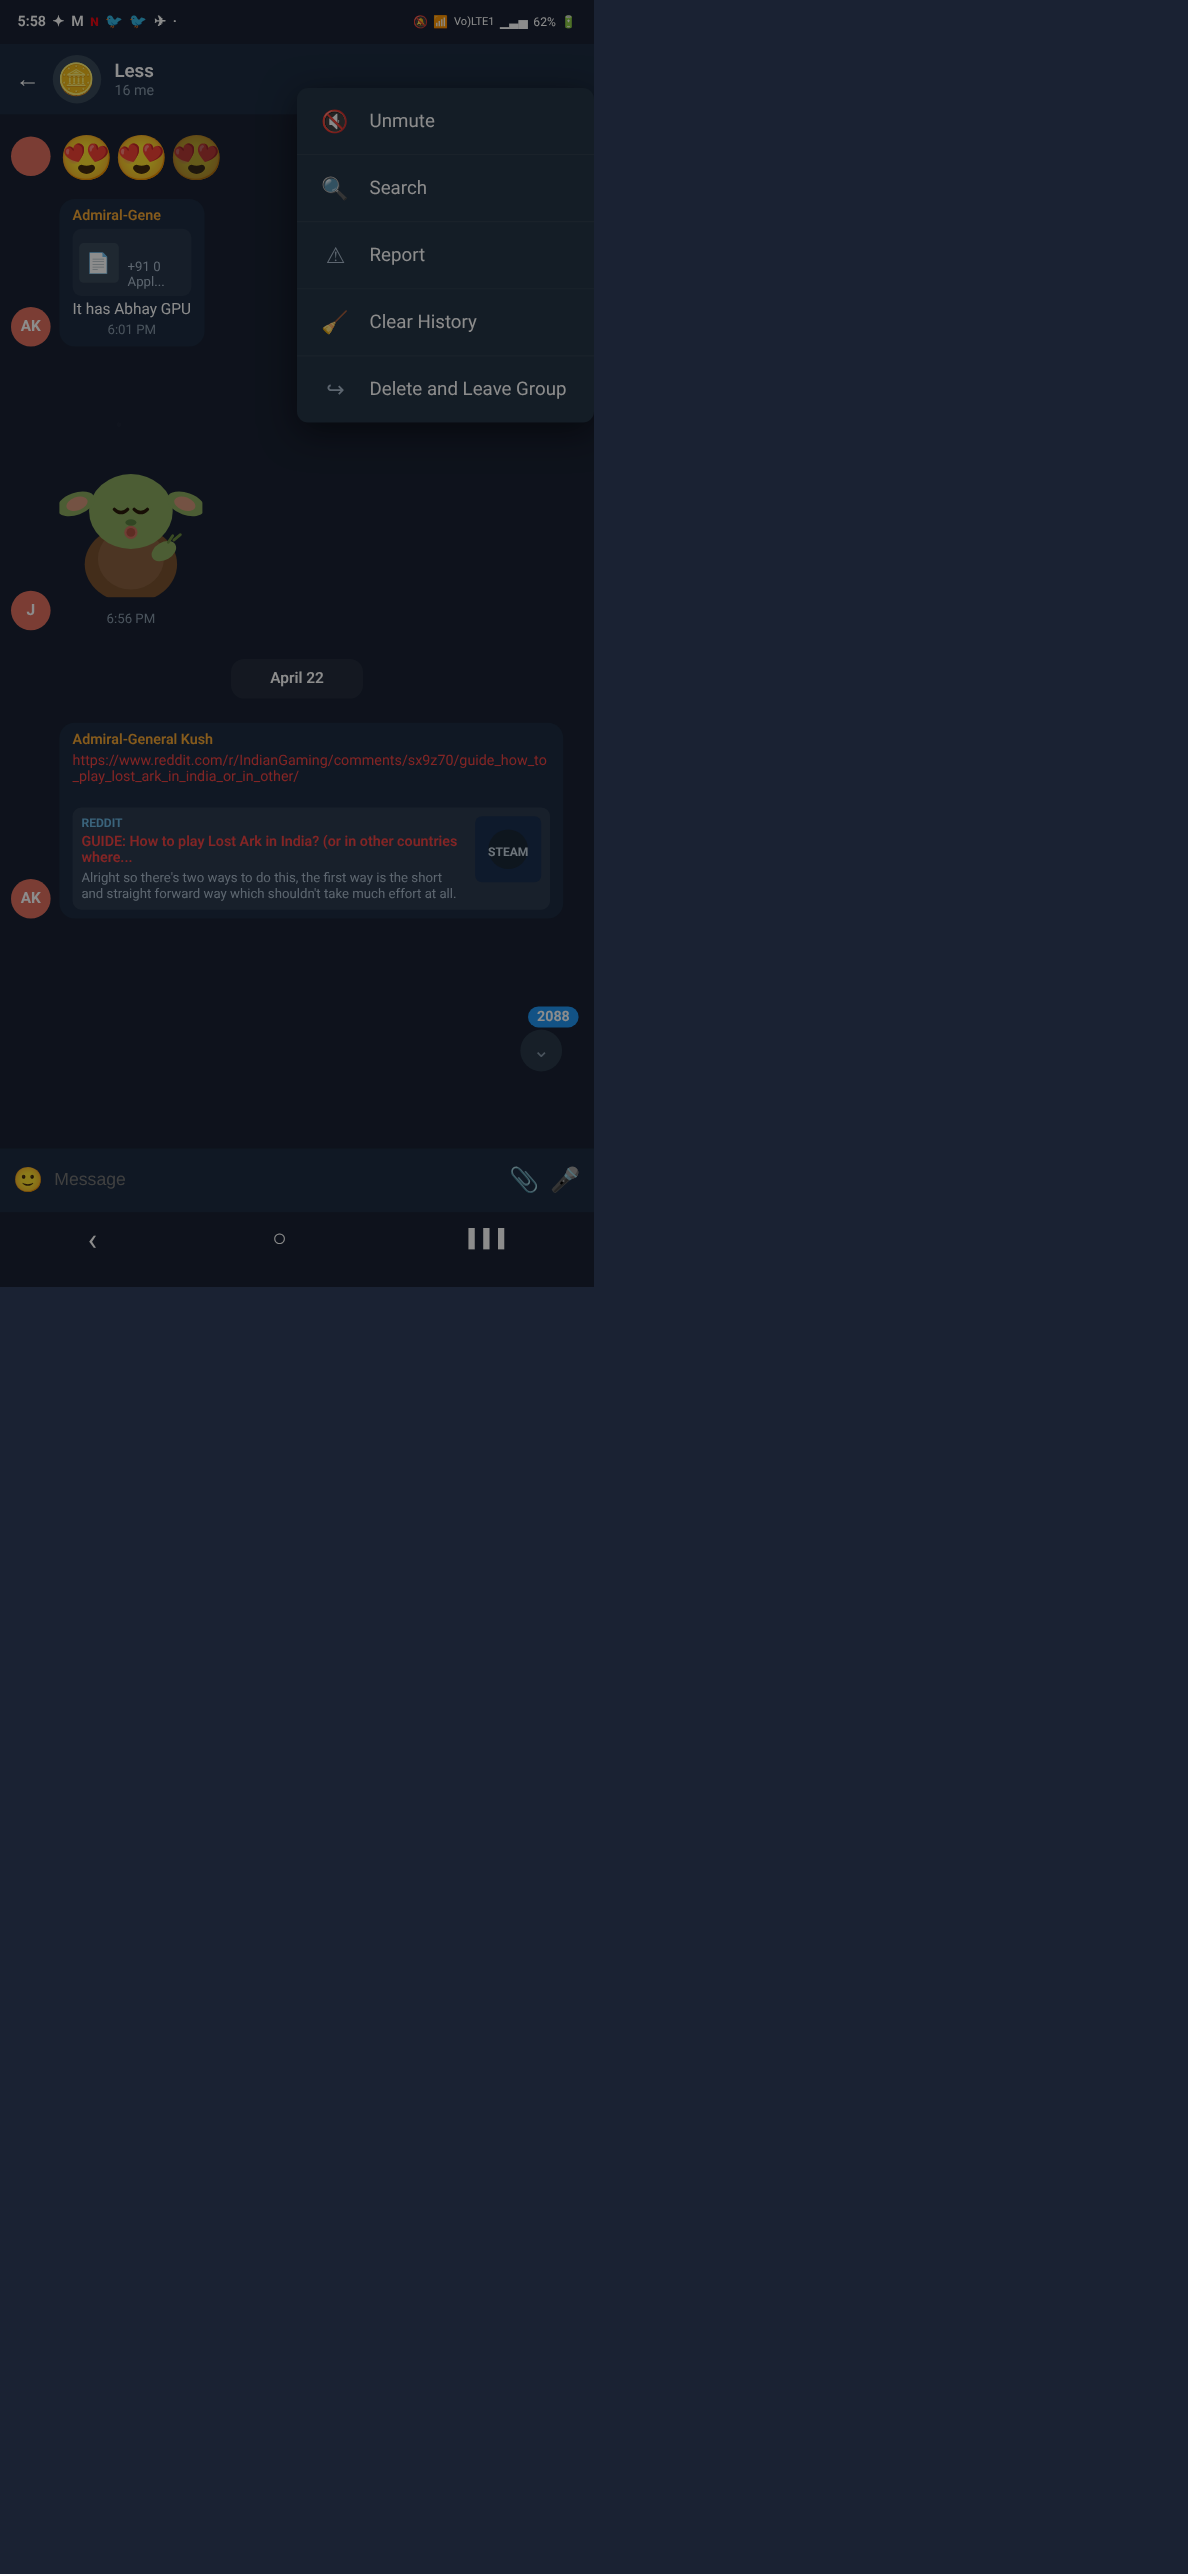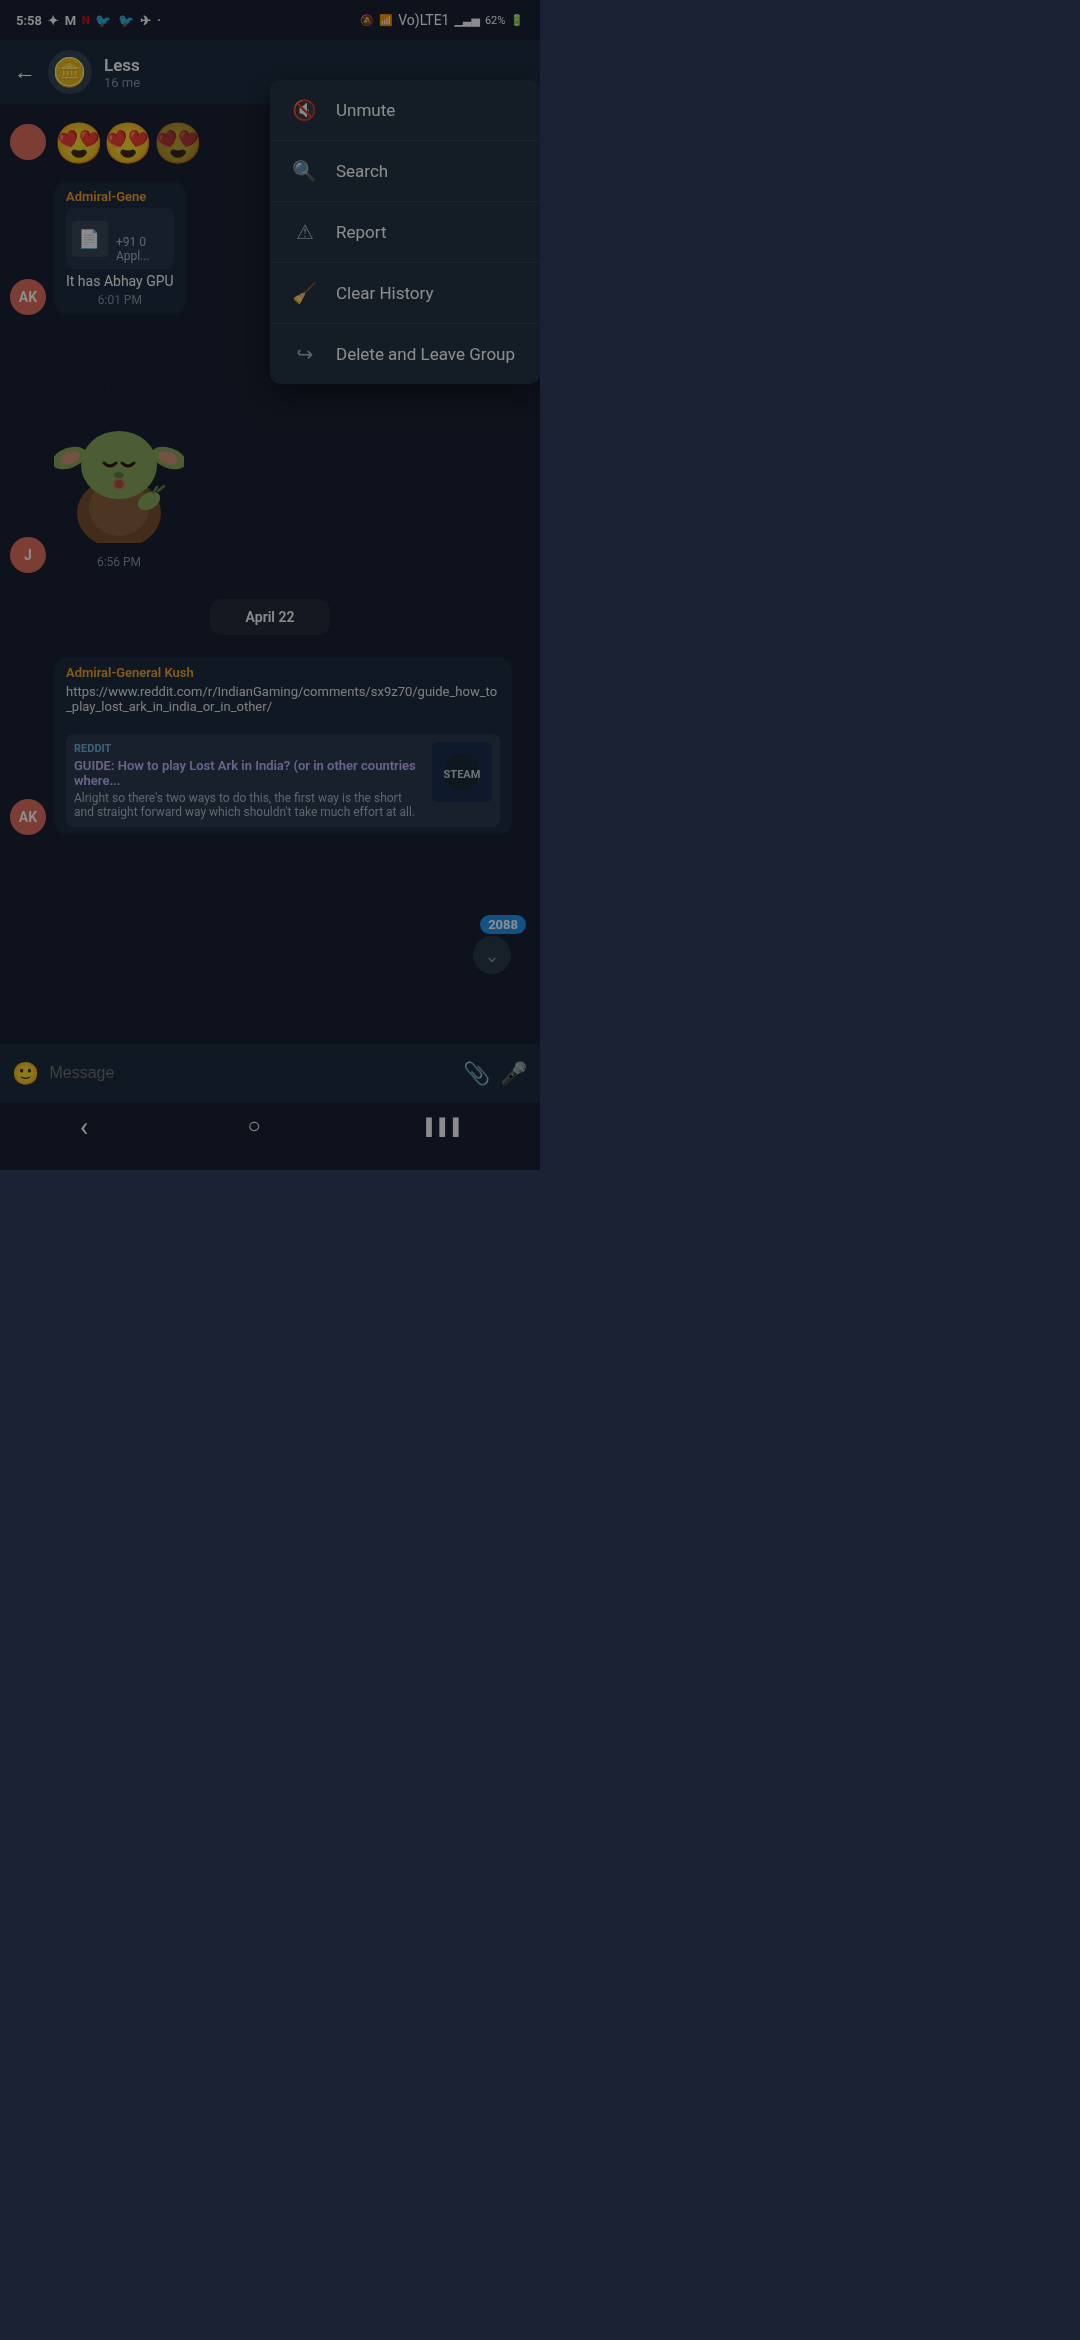--- a/index.html
+++ b/index.html
@@ -235,42 +235,42 @@
     }
     .link-card-content { flex: 1; }
     .link-card-source {
       color: #6ab5e0;
       font-size: 11px;
       font-weight: 700;
       text-transform: uppercase;
       margin-bottom: 3px;
     }
     .link-card-title {
-      color: #c4b5fd;
+      color: #ef4444;
       font-size: 13px;
       font-weight: 600;
       margin-bottom: 3px;
     }
     .link-card-desc {
       color: #aabbcc;
       font-size: 12px;
     }
     .link-card-thumb {
       width: 60px;
       height: 60px;
       background: #1a3050;
       border-radius: 6px;
       display: flex;
       align-items: center;
       justify-content: center;
       flex-shrink: 0;
       font-size: 28px;
     }
     .link-url {
-      color: #e5e5e5;
+      color: #ef4444;
       font-size: 13px;
       word-break: break-all;
       text-decoration: none;
       display: block;
       margin-bottom: 20px;
     }
 
     
     .input-bar {
       width: 100%;
@@ -374,21 +374,21 @@
     <span style="font-size:13px">M</span>
     <span style="font-size:11px;color:#e50914;font-weight:900">N</span>
     <span style="font-size:13px">🐦</span>
     <span style="font-size:13px">🐦</span>
     <span style="font-size:13px">✈</span>
     <span>·</span>
   </div>
   <div class="status-right">
     <span>🔕</span>
     <span>📶</span>
-    <span style="font-size:14px">Vo)<br style="display:none">LTE1</span>
+    <span style="font-size:10px">Vo)<br style="display:none">LTE1</span>
     <span>▁▃▅</span>
     <span>62%</span>
     <span>🔋</span>
   </div>
 </div>
 
 <div class="header" style="position:relative;">
   <span class="back-btn">←</span>
   <div class="header-avatar">
     <span style="font-size:28px">🪙</span>

